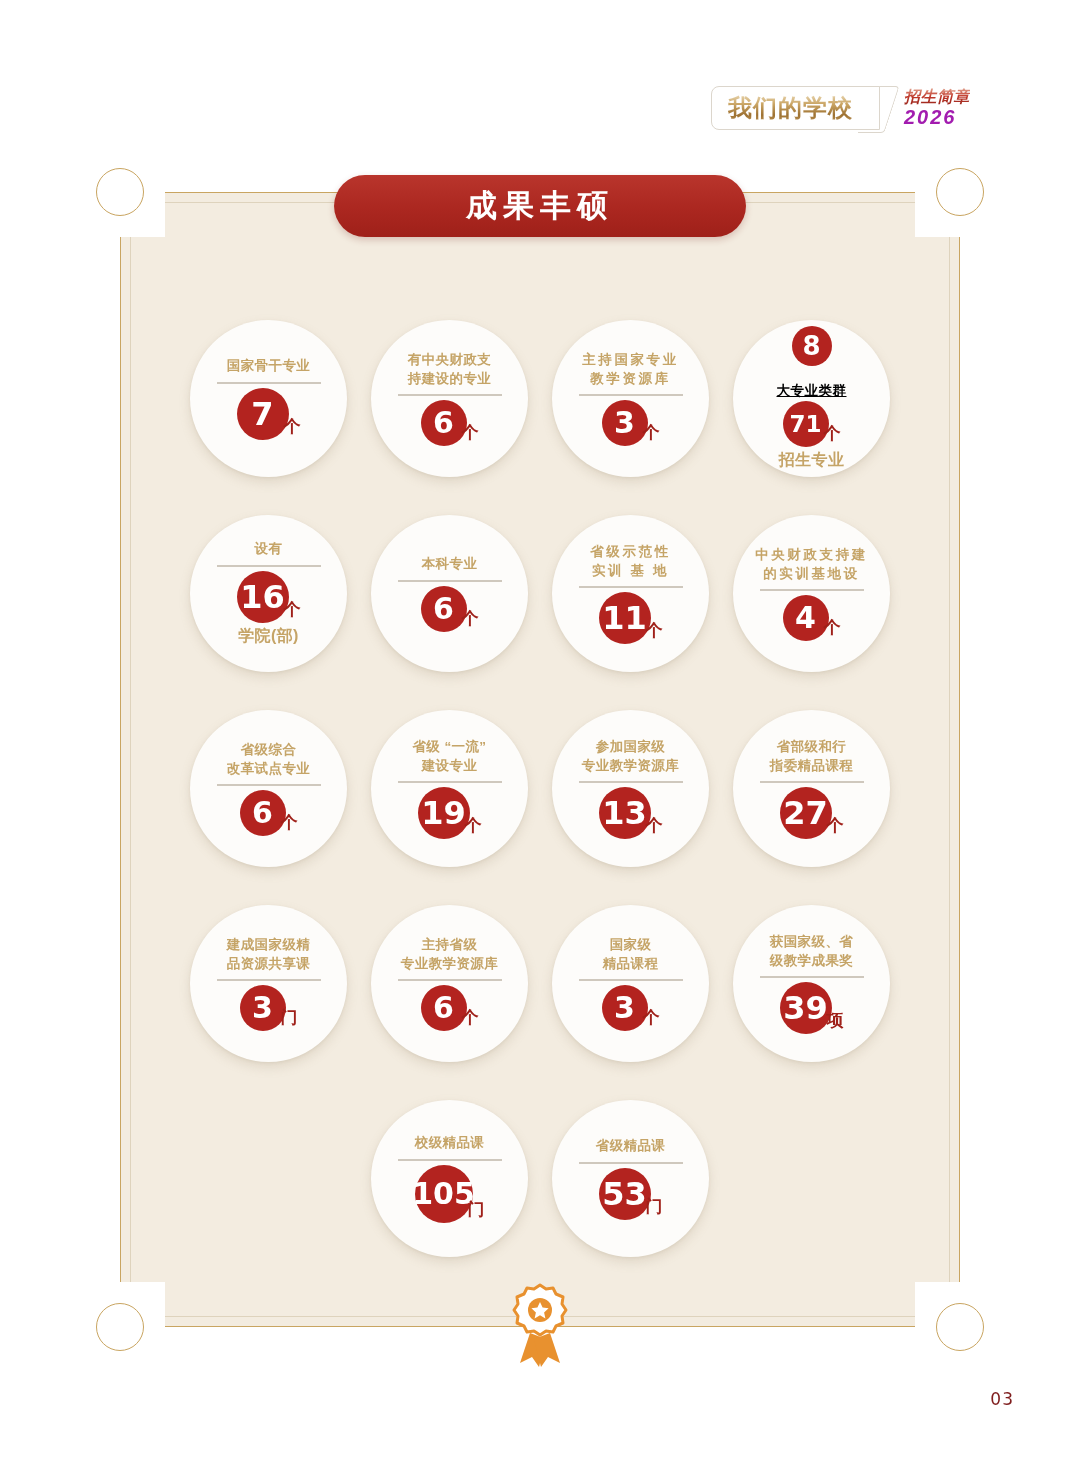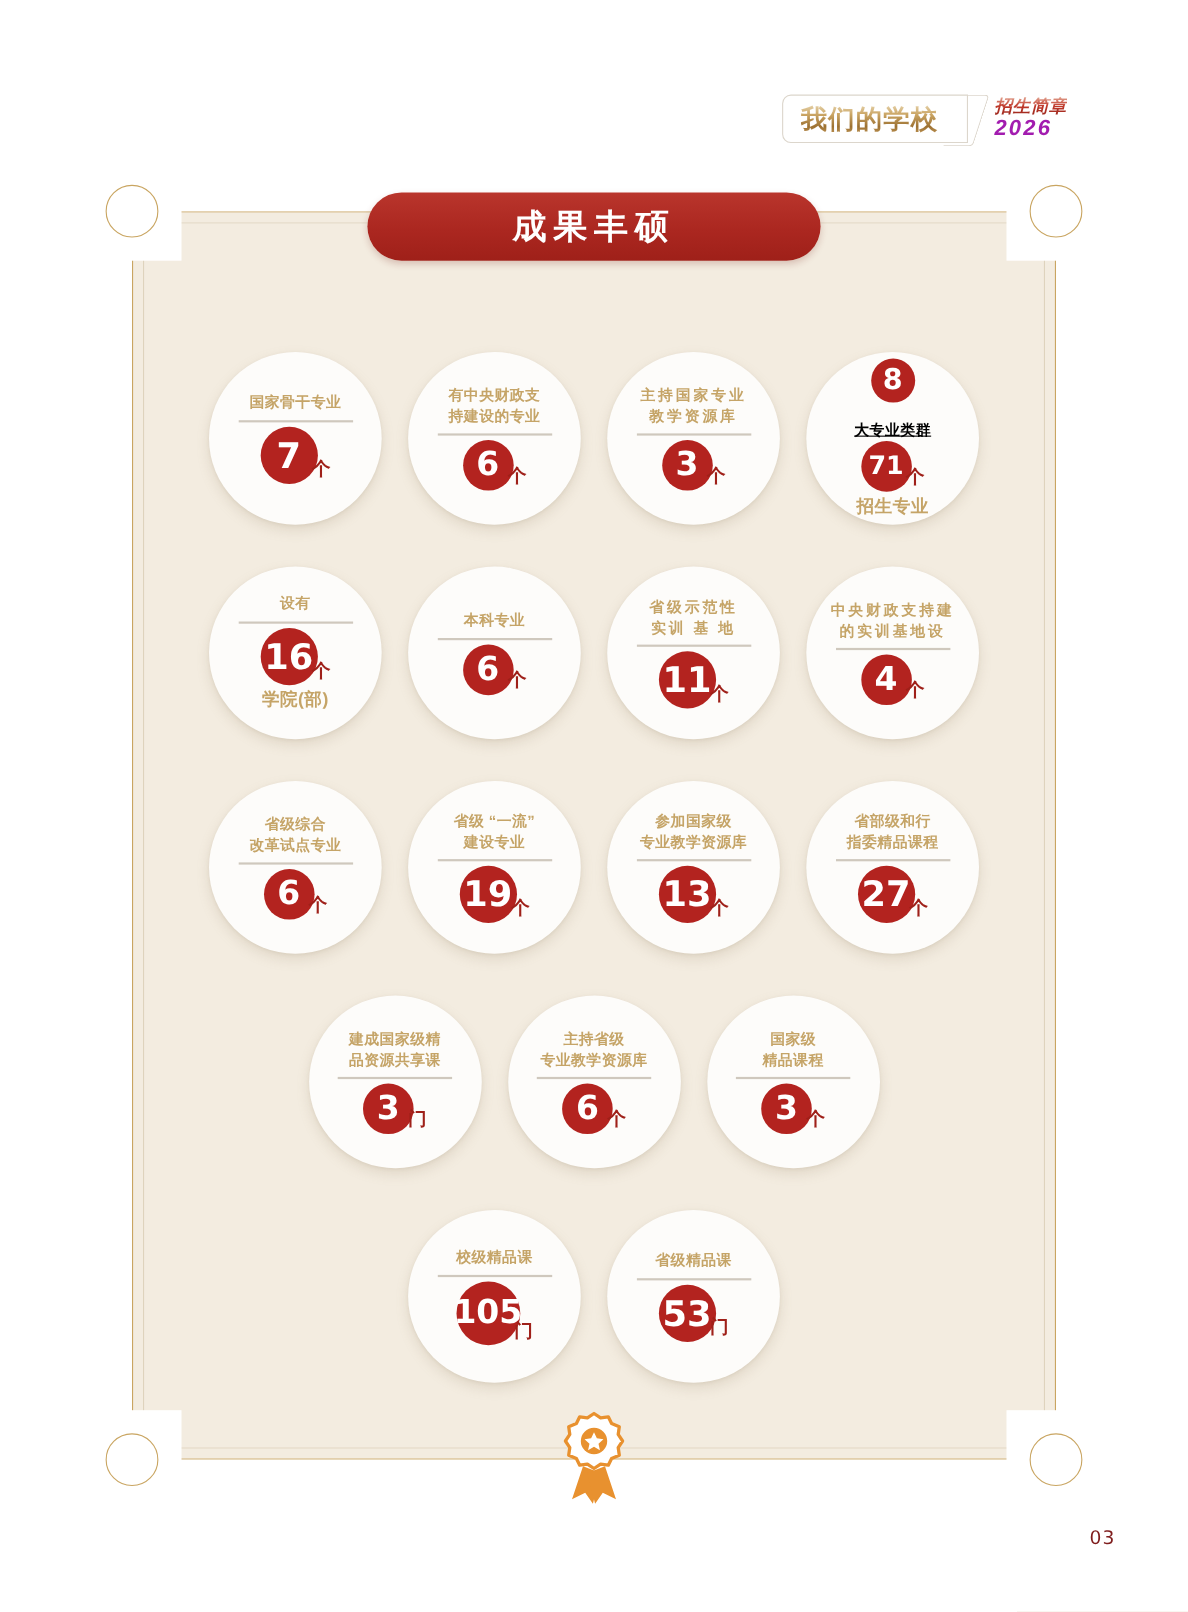--- a/index.html
+++ b/index.html
@@ -344,20 +344,29 @@
       </div>
       <div class="stat">
         <div class="stat-label">国家级
 精品课程</div>
         <div class="divider"></div>
         <div class="value-row">
           <span class="badge d1">3</span>
           <span class="unit">个</span>
         </div>
       </div>
+      <div class="stat">
+        <div class="stat-label">获国家级、省
+级教学成果奖</div>
+        <div class="divider"></div>
+        <div class="value-row">
+          <span class="badge d2">39</span>
+          <span class="unit">项</span>
+        </div>
+      </div>
     </div>
     <div class="row">
       <div class="stat">
         <div class="stat-label">校级精品课</div>
         <div class="divider"></div>
         <div class="value-row">
           <span class="badge d3">105</span>
           <span class="unit">门</span>
         </div>
       </div>

